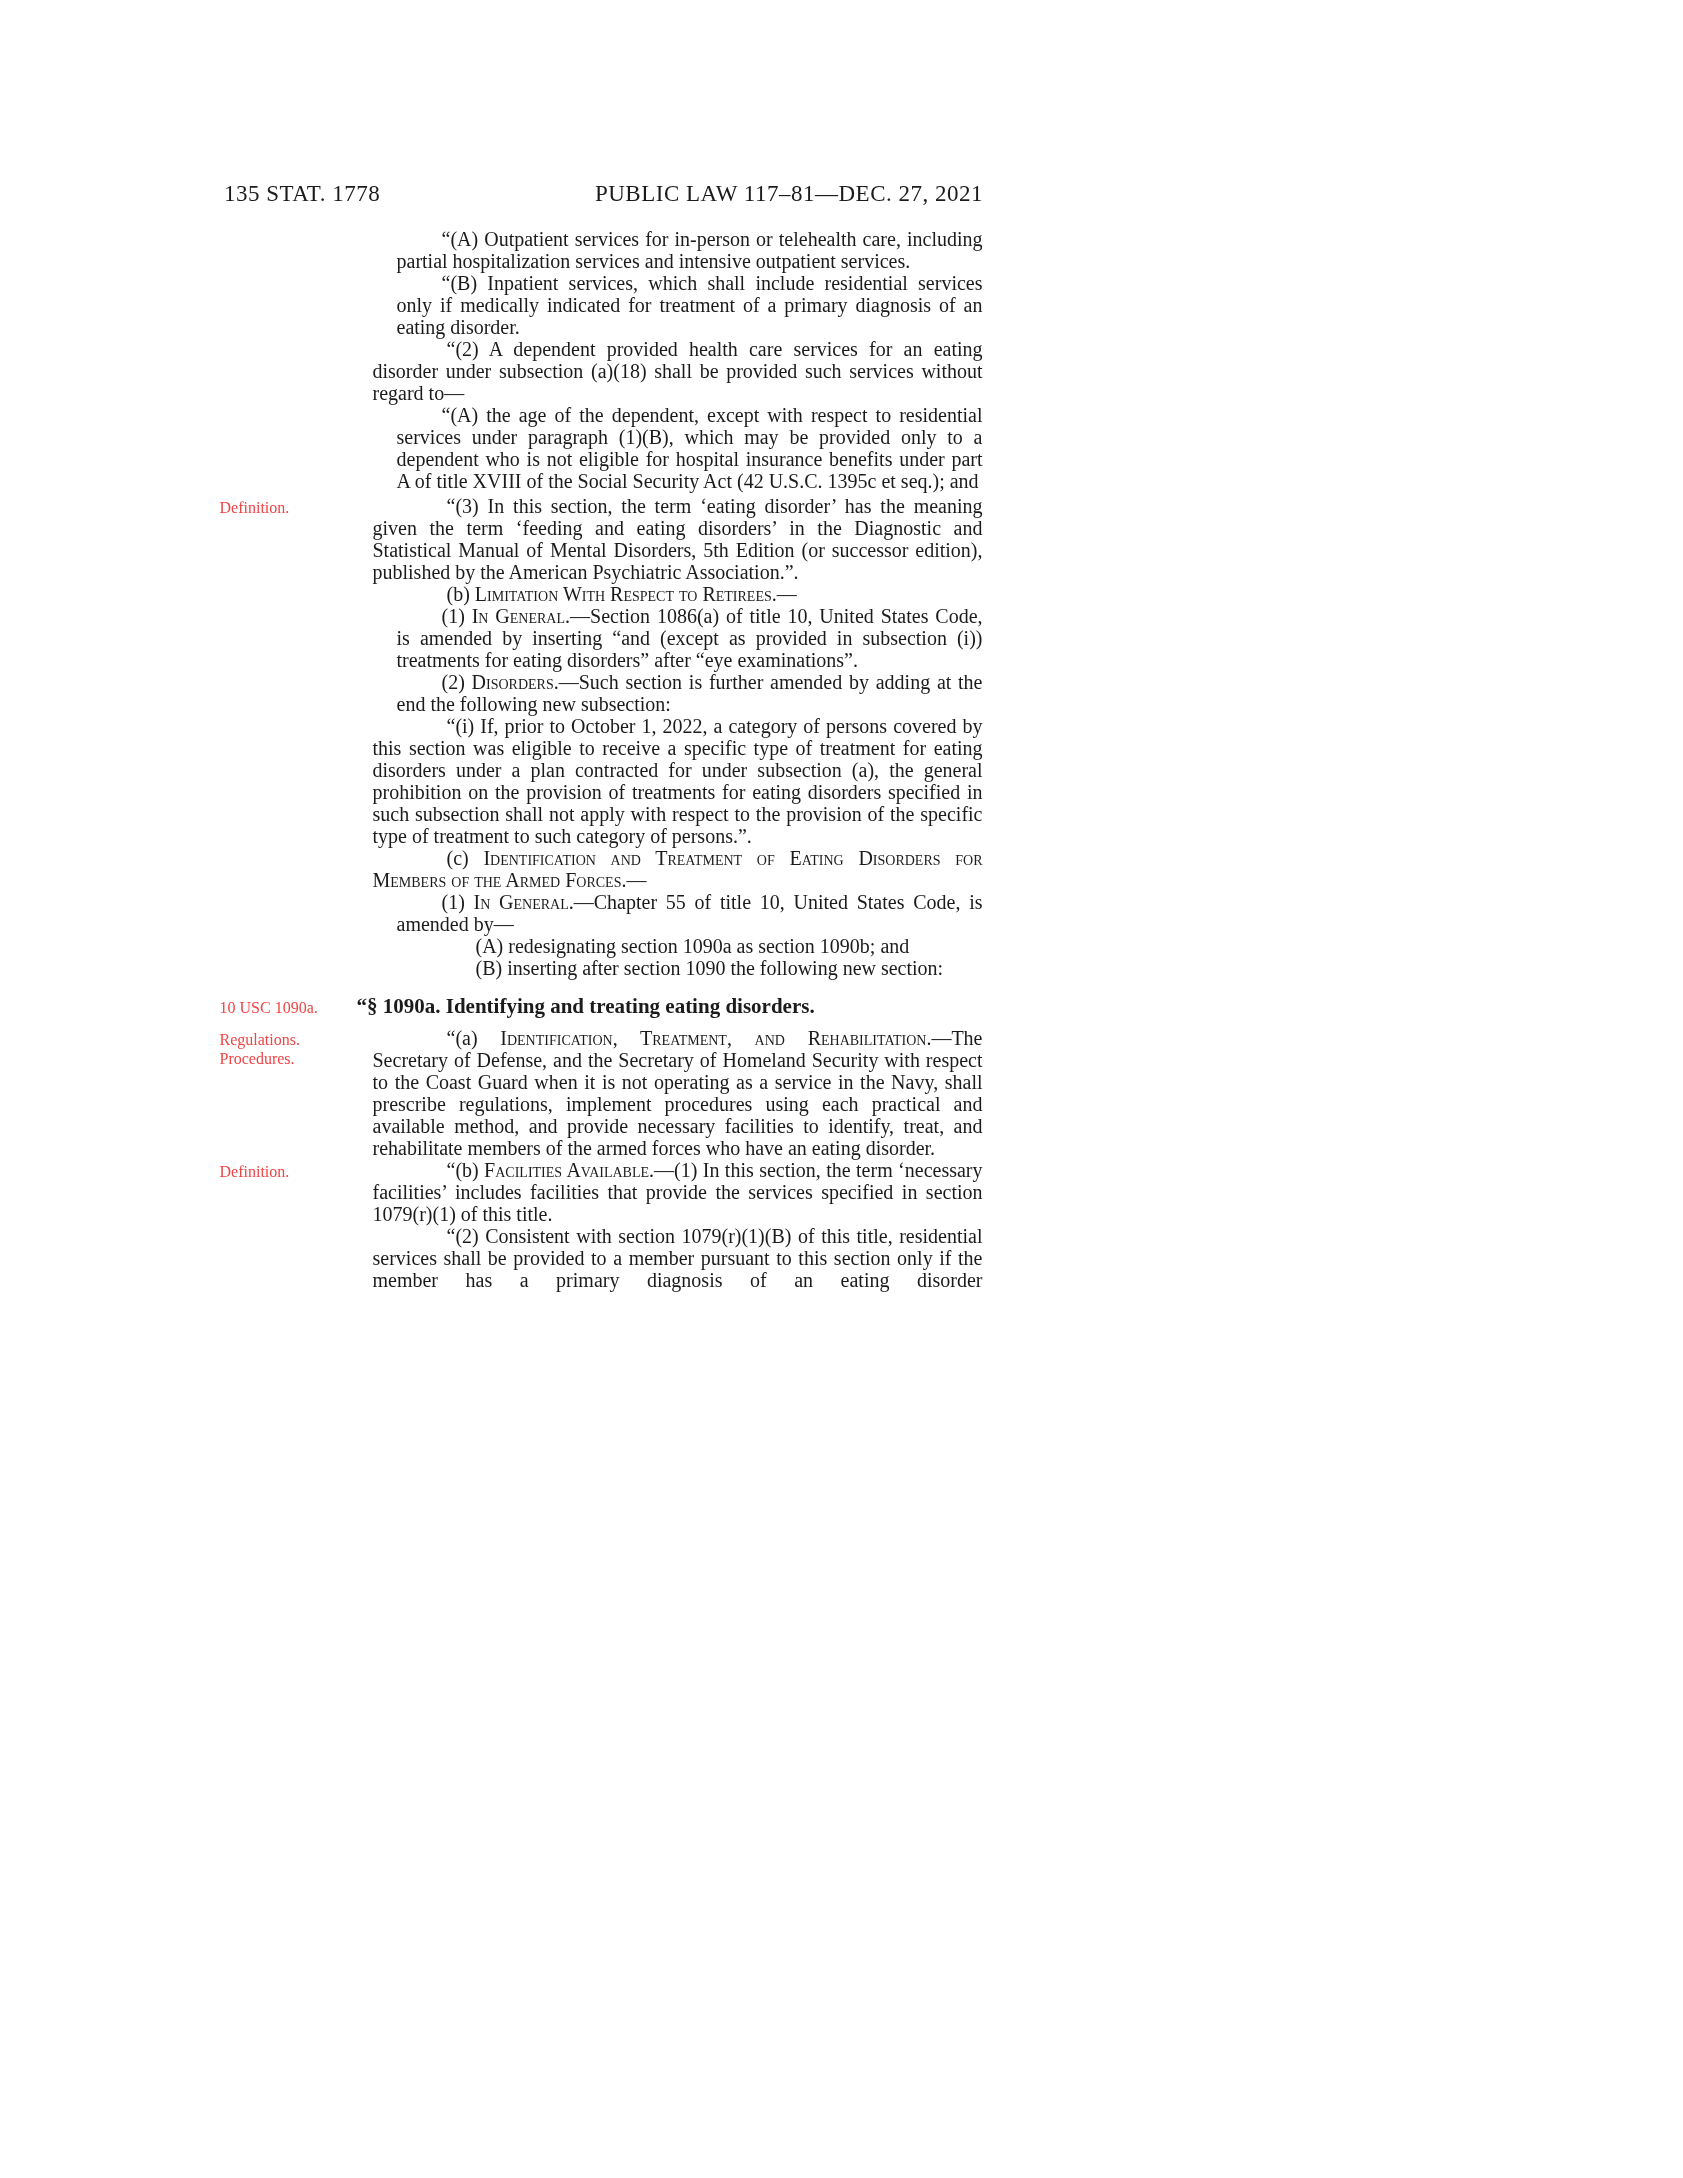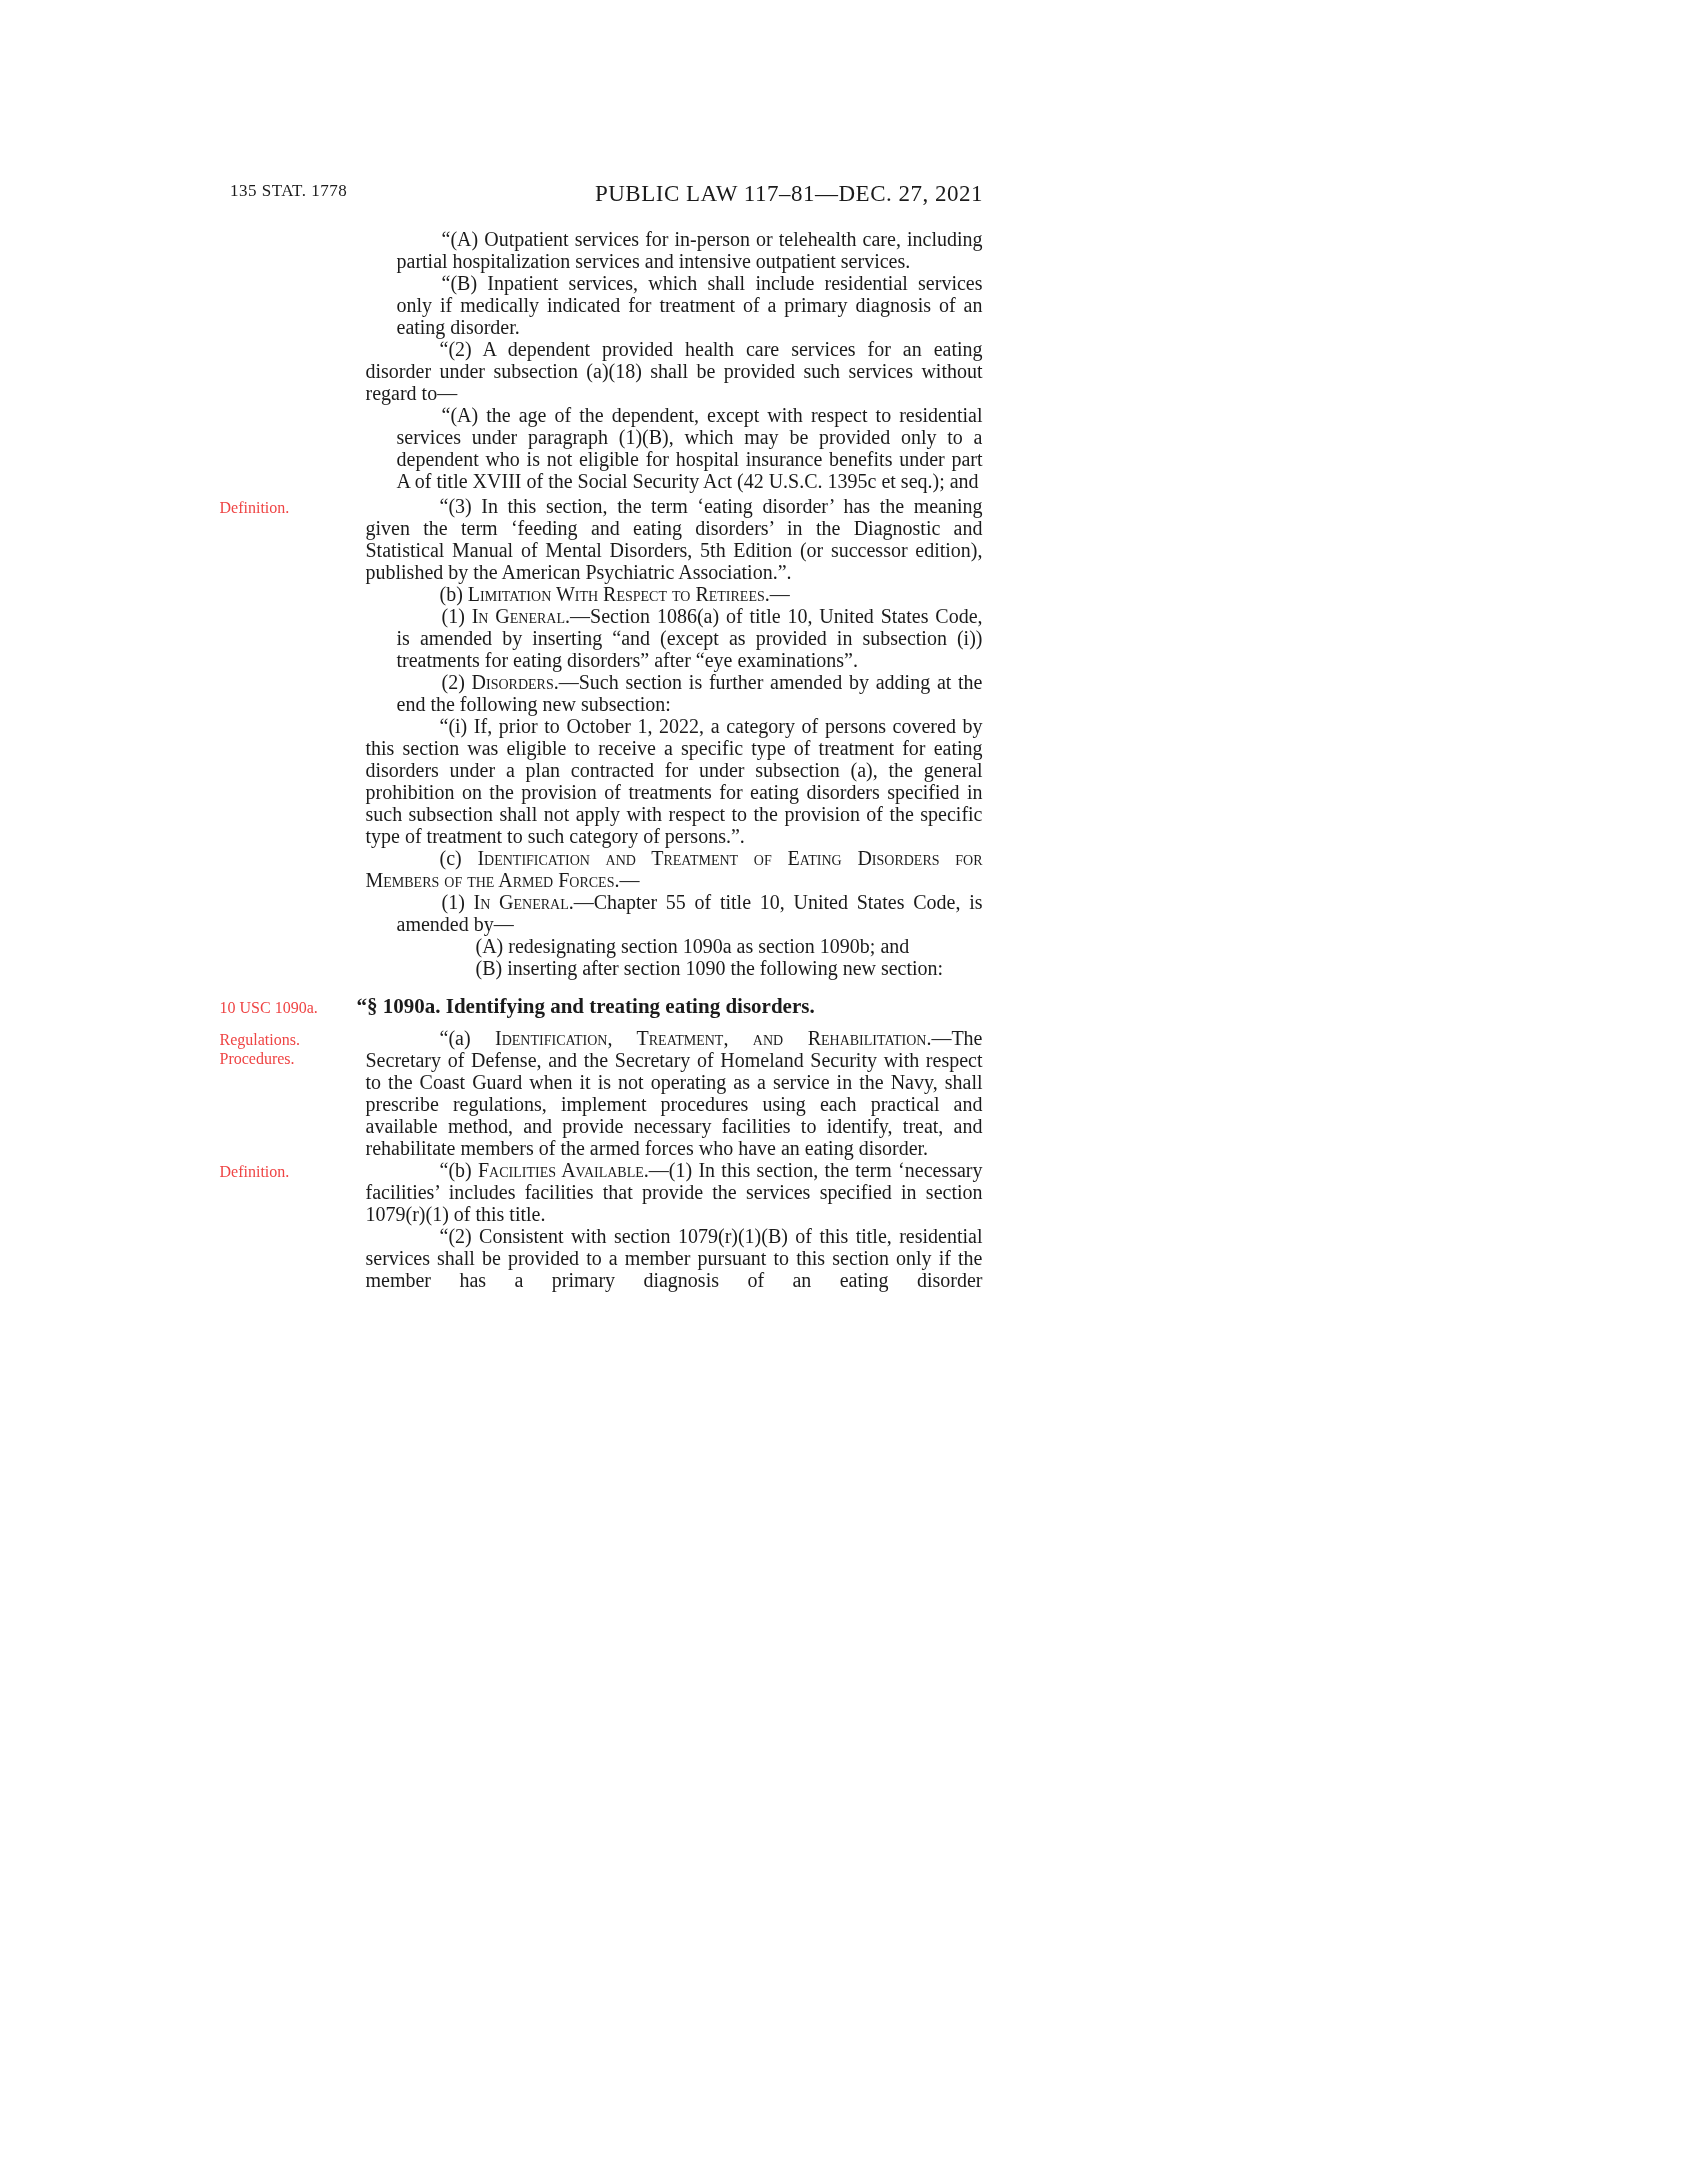--- a/index.html
+++ b/index.html
@@ -18,23 +18,23 @@
   }
   .header {
     position: absolute;
     left: 220px;
     top: 181px;
     width: 762px;
     height: 30px;
   }
   .stat {
     position: absolute;
-    left: 10px;
+    left: 4px;
     top: 0;
-    font-size: 17px;
+    font-size: 23px;
     letter-spacing: 0.5px;
     white-space: nowrap;
   }
   .law {
     position: absolute;
     left: 137px;
     top: 0;
     width: 626px;
     text-align: right;
     font-size: 23px;
@@ -66,21 +66,21 @@
   .para-cell {
     width: 626px;
     flex: 0 0 626px;
   }
   .para {
     margin: 0;
     font-size: 20px;
     line-height: 22px;
     text-align: justify;
   }
-  .q1 { margin-left: 9px; text-indent: 74px; }
+  .q1 { margin-left: 16px; text-indent: 74px; }
   .q2 { margin-left: 40px; text-indent: 45px; }
   .q3 { margin-left: 79px; text-indent: 40px; }
   .para-heading {
     font-weight: 700;
     font-size: 21px;
     text-indent: 0;
     text-align: left;
   }
   .sc { font-variant: small-caps; }
   .flush-last { text-align-last: justify; }

